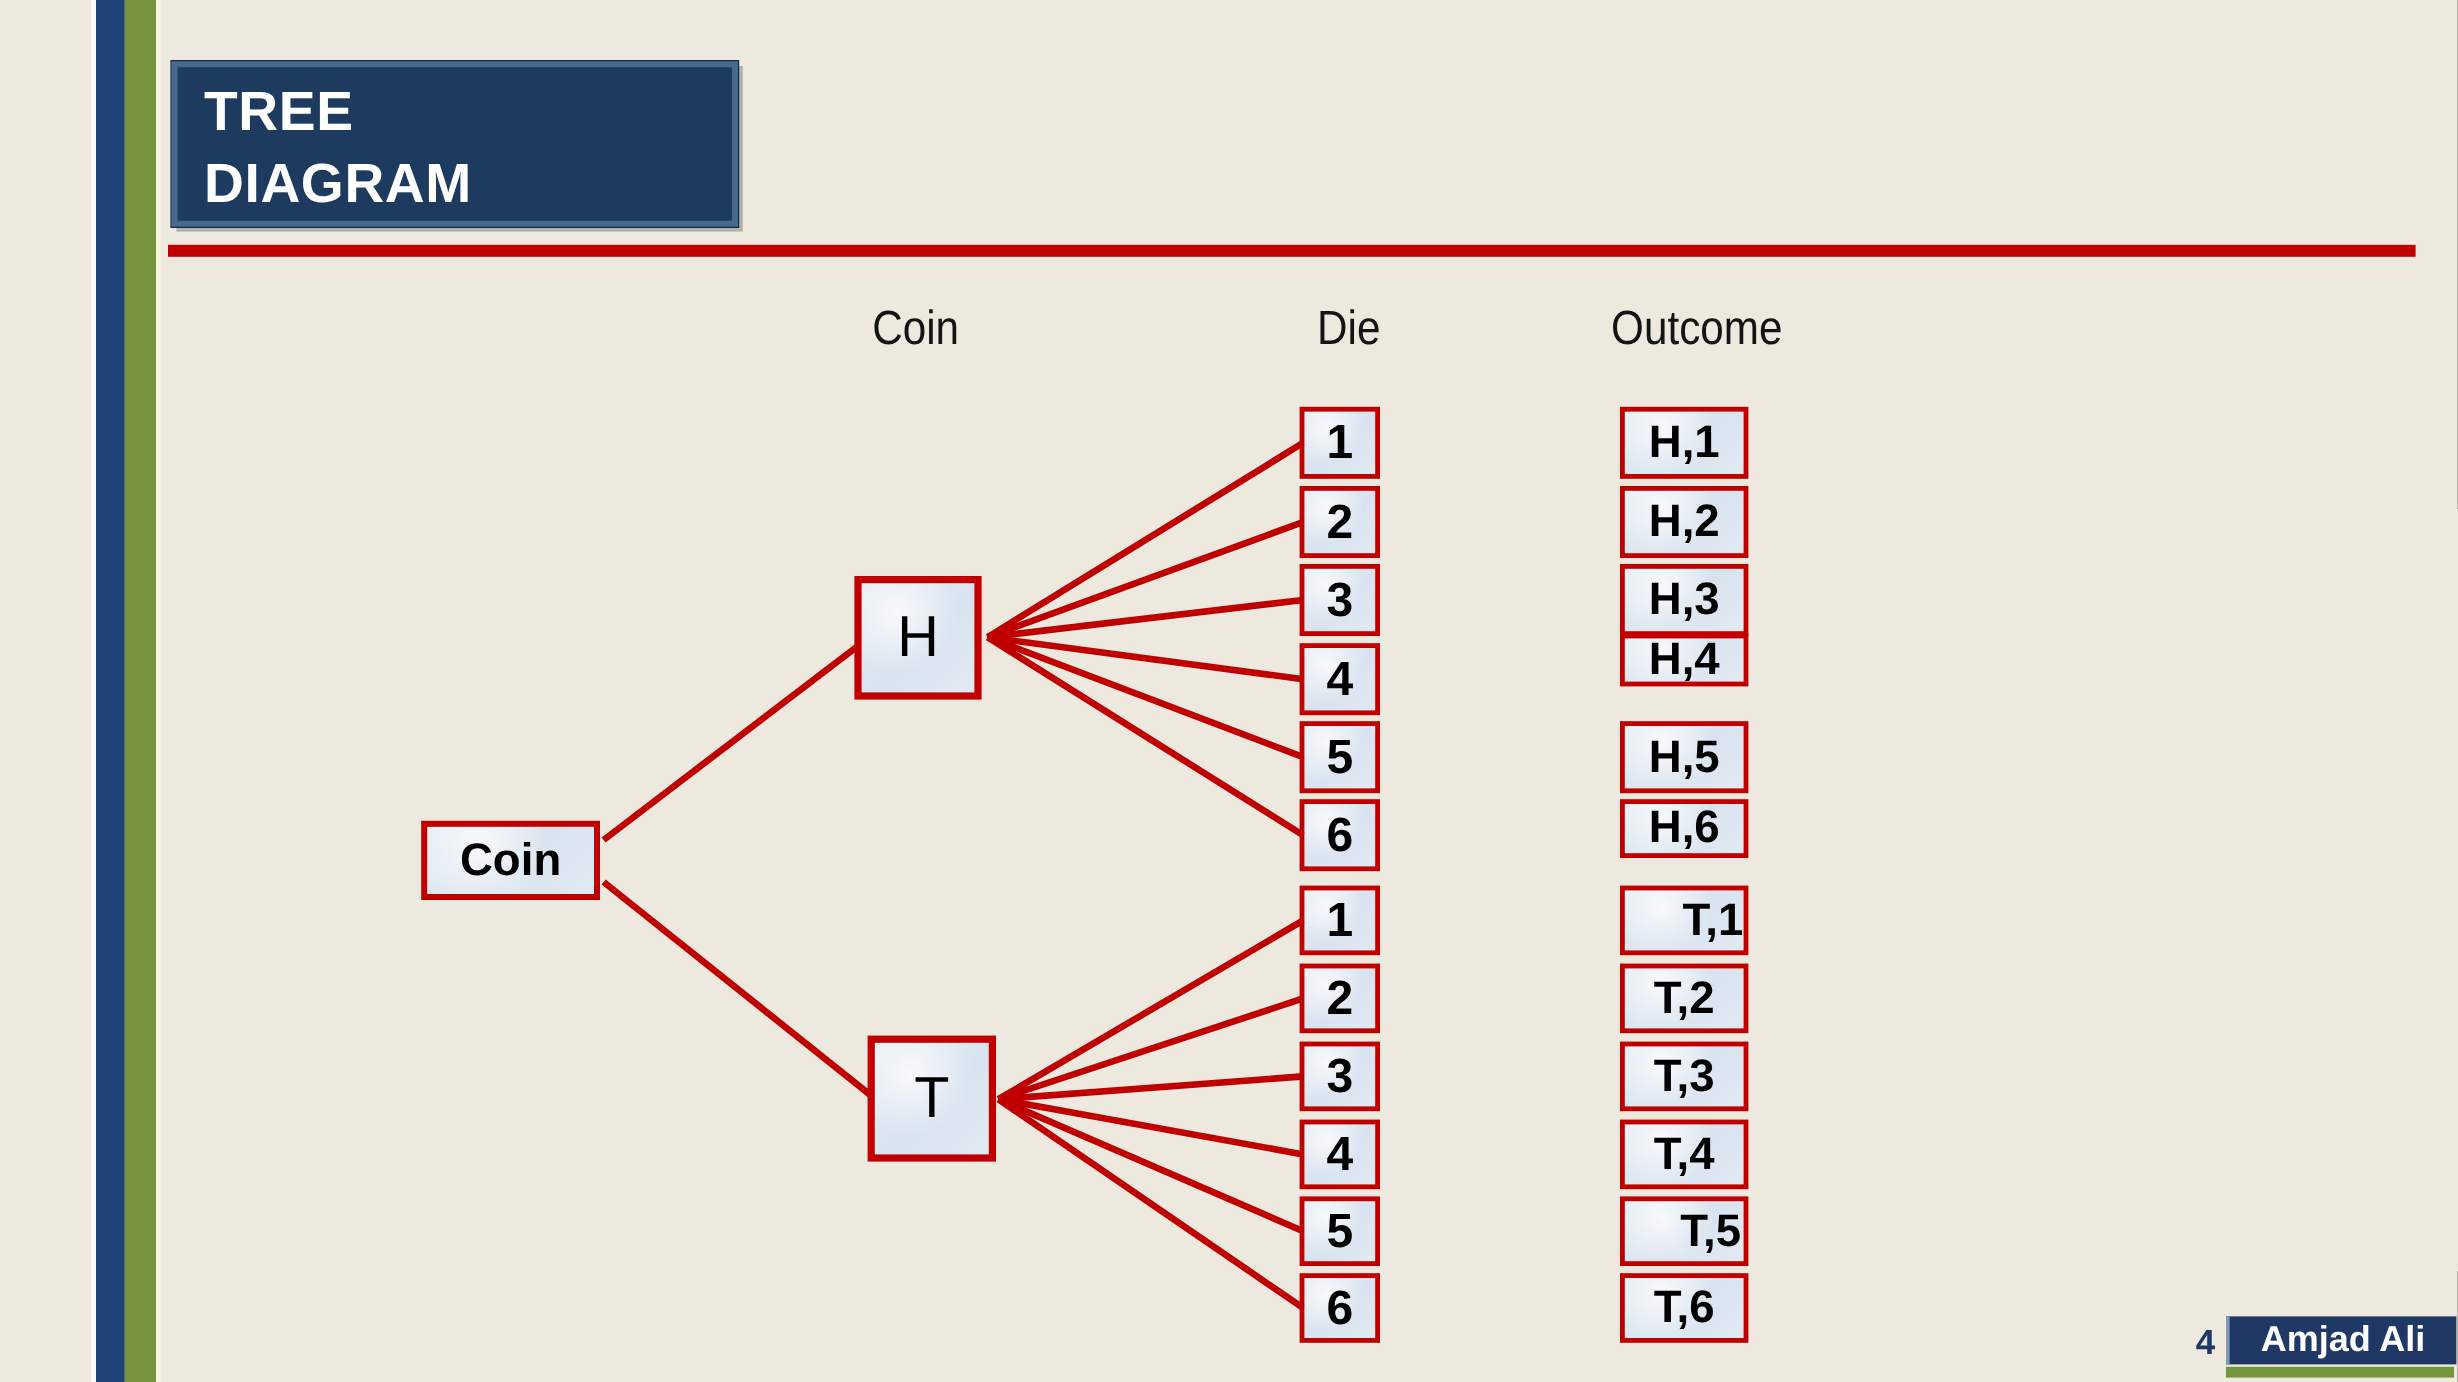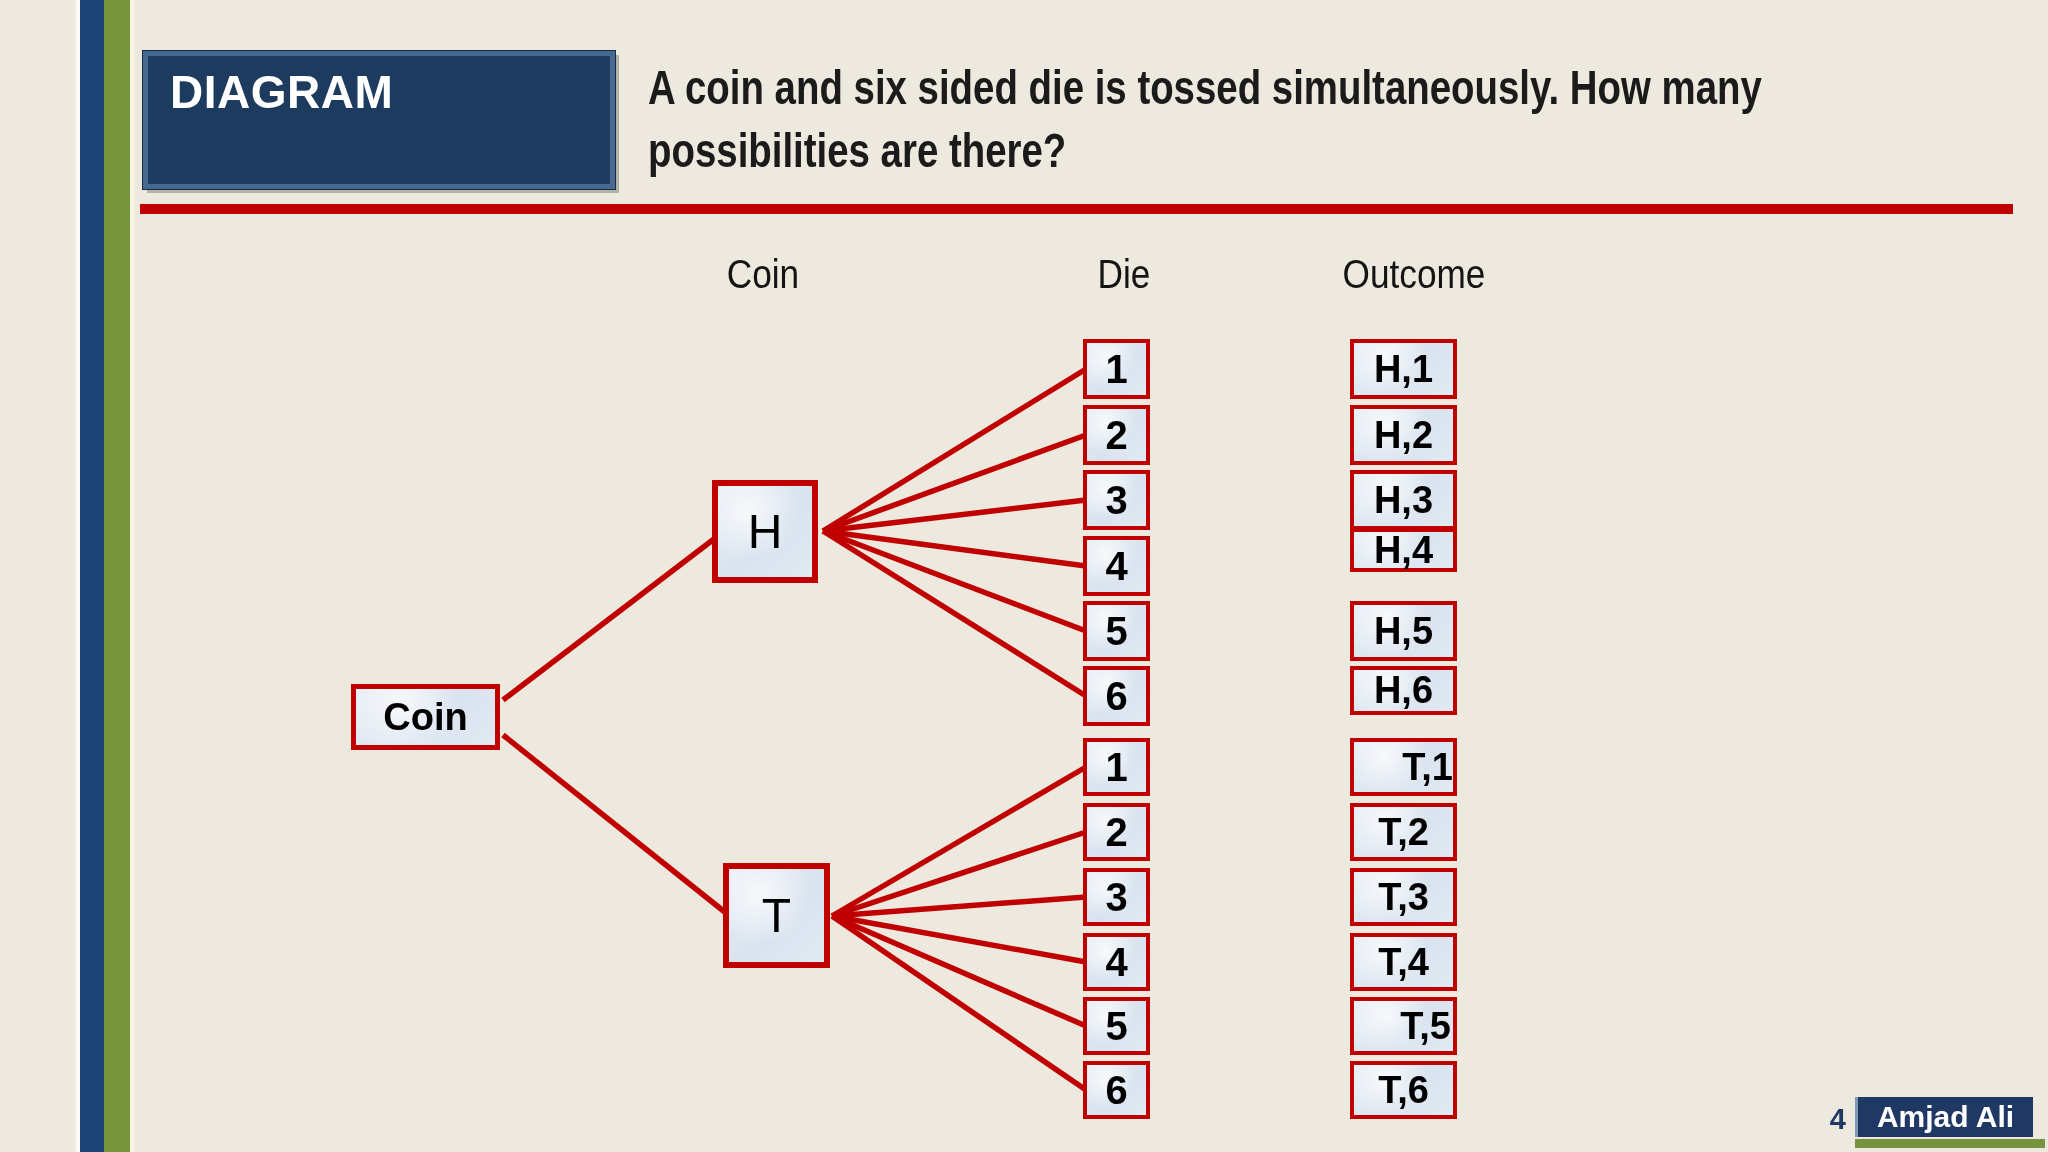--- a/index.html
+++ b/index.html
@@ -66,45 +66,42 @@
   .node-root{left:351px;top:684px;width:149px;height:66px;border-width:5px;font-weight:bold;font-size:38px;}
   .node-h{left:712px;top:480px;width:106px;height:103px;border-width:6px;font-size:48px;font-weight:400;}
   .node-t{left:723px;top:863px;width:107px;height:105px;border-width:6px;font-size:48px;font-weight:400;}
   .die-box{left:1083px;width:67px;font-weight:bold;font-size:40px;}
   .out-box{left:1350px;width:107px;font-weight:bold;font-size:38px;}
 
   
   .page-num{position:absolute;left:1806px;top:1103px;width:40px;text-align:right;
     color:#1F3864;font-size:29px;font-weight:600;}
   .author-box{
-    position:absolute;left:1855px;top:1097px;width:178px;height:40px;
+    position:absolute;left:1855px;top:1097px;width:192px;height:40px;
     background:#1F3864;border-left:3px solid #7E9AB8;box-sizing:border-box;
     display:flex;align-items:center;justify-content:center;
     color:#FFFFFF;font-weight:bold;font-size:30px;
   }
   .author-bar{position:absolute;left:1855px;top:1139px;width:190px;height:9px;background:#76943C;}
 </style>
 </head>
 <body>
 
 <div class="slide">
 
   <div class="stripe stripe-white"></div>
   <div class="stripe stripe-blue"></div>
   <div class="stripe stripe-green"></div>
   <div class="stripe stripe-pale"></div>
 
   <div class="title-box">
+    <div>TREE</div>
     <div>DIAGRAM</div>
   </div>
 
-  <div class="question">
-    <div class="q-line">A coin and six sided die is tossed simultaneously. How many</div>
-    <div class="q-line">possibilities are there?</div>
-  </div>
 
   <div class="red-rule"></div>
 
   <div class="col-header hdr-coin">Coin</div>
   <div class="col-header hdr-die">Die</div>
   <div class="col-header hdr-outcome">Outcome</div>
 
   <svg class="lines" width="2048" height="1152" viewBox="0 0 2048 1152">
     <g stroke="#C00000" stroke-width="5.5" fill="none">
 

